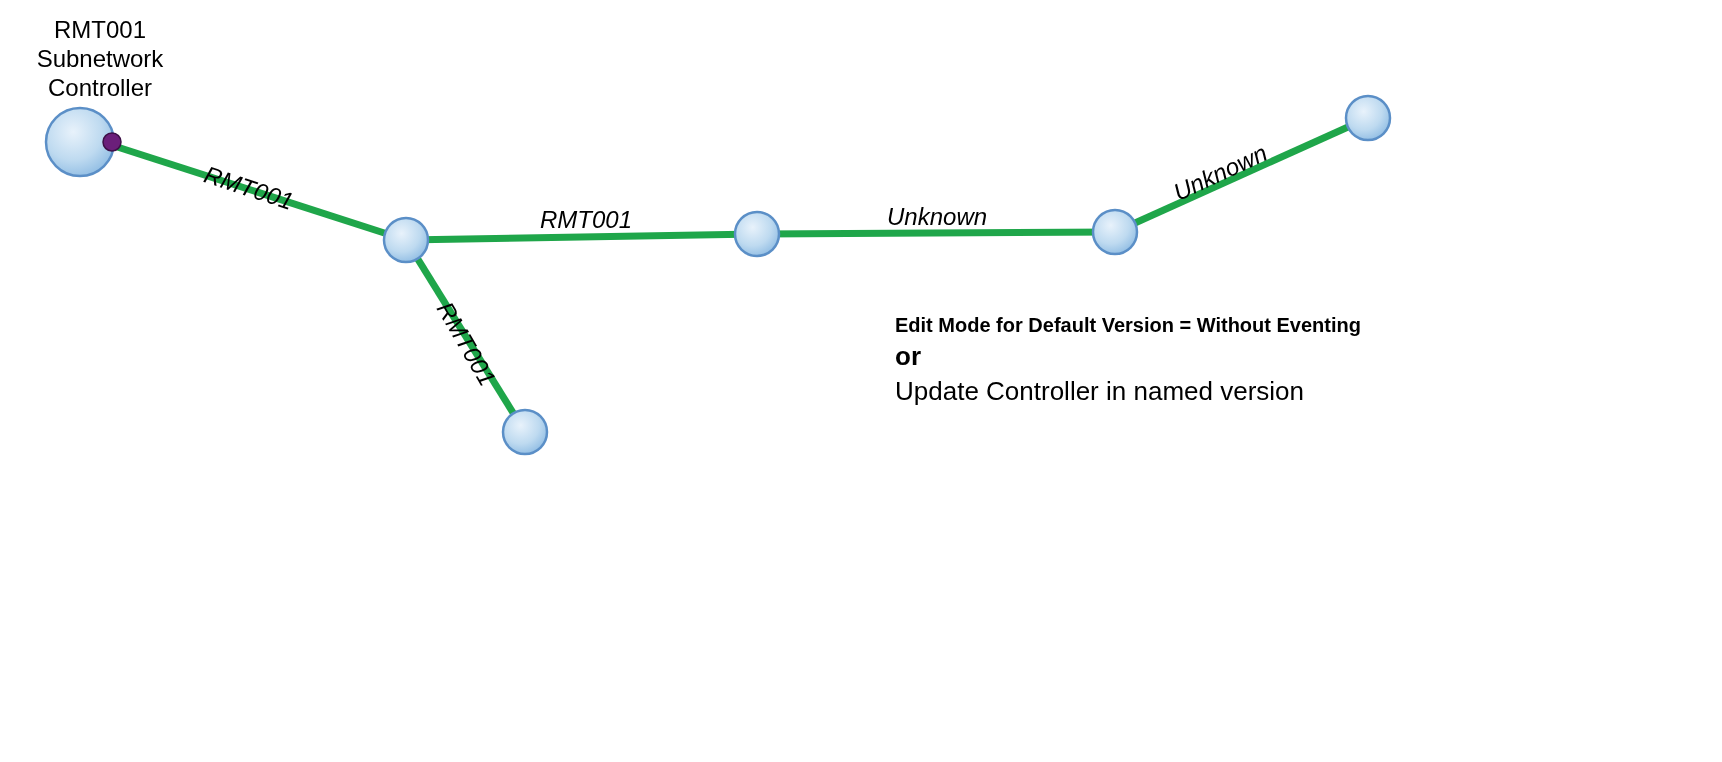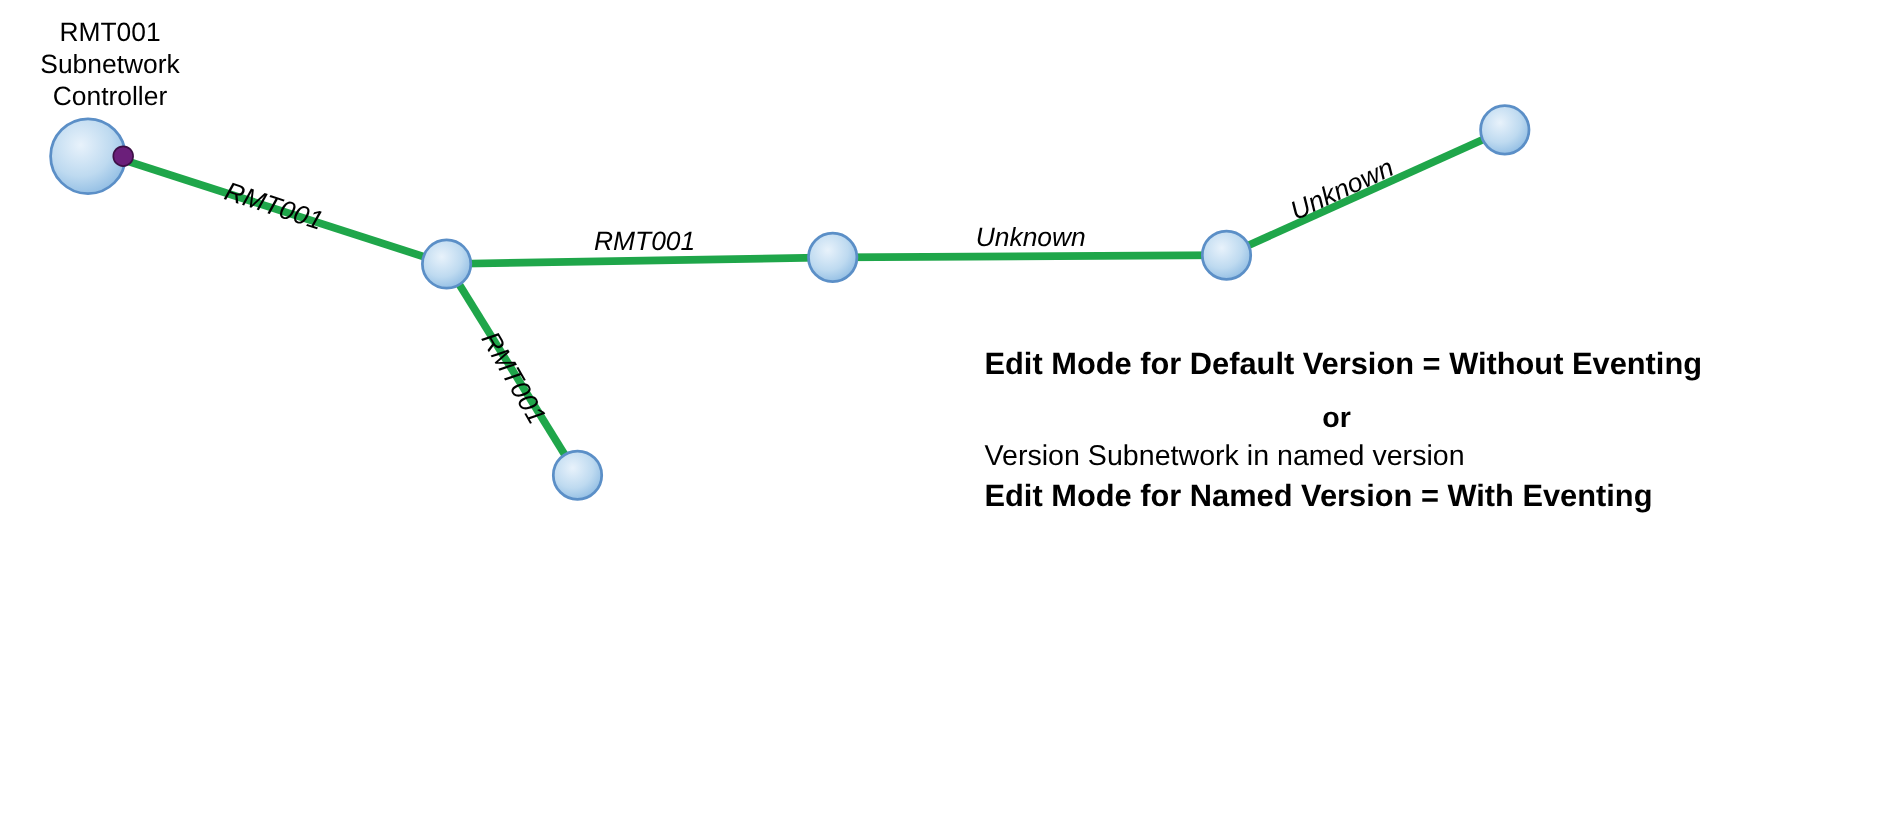--- a/index.html
+++ b/index.html
@@ -36,28 +36,26 @@
     .info-block {
       position: absolute;
       left: 895px;
       top: 312px;
       font-size: 26px;
       color: #000;
       line-height: 1.35;
     }
     .info-block .bold {
       font-weight: 700;
-      font-size: 28px;
+      font-size: 20px;
     }
     .info-block .or {
       font-weight: 700;
-      text-align: center;
       width: 640px;
       font-size: 26px;
-      margin-top: 12px;
     }
   </style>
 </head>
 <body>
 
 <svg class="diagram" viewBox="0 0 1722 762">
   <defs>
     <radialGradient id="nodeGrad" cx="40%" cy="35%" r="70%">
       <stop offset="0%" stop-color="#e8f2fb"></stop>
       <stop offset="60%" stop-color="#bedaf0"></stop>
@@ -88,15 +86,14 @@
 
 <div class="edge-label" style="left:205px; top:160px; transform: rotate(18deg);">RMT001</div>
 <div class="edge-label" style="left:540px; top:206px; transform: rotate(0deg);">RMT001</div>
 <div class="edge-label" style="left:443px; top:290px; transform: rotate(60deg);">RMT001</div>
 <div class="edge-label" style="left:887px; top:203px; transform: rotate(0deg);">Unknown</div>
 <div class="edge-label" style="left:1175px; top:180px; transform: rotate(-25deg);">Unknown</div>
 
 <div class="info-block">
   <div class="bold">Edit Mode for Default Version = Without Eventing</div>
   <div class="or">or</div>
-  <div>Version Subnetwork in named version</div>
-  <div class="bold">Edit Mode for Named Version = With Eventing</div>
+  <div>Update Controller in named version</div>
 </div>
 
 </body></html>

